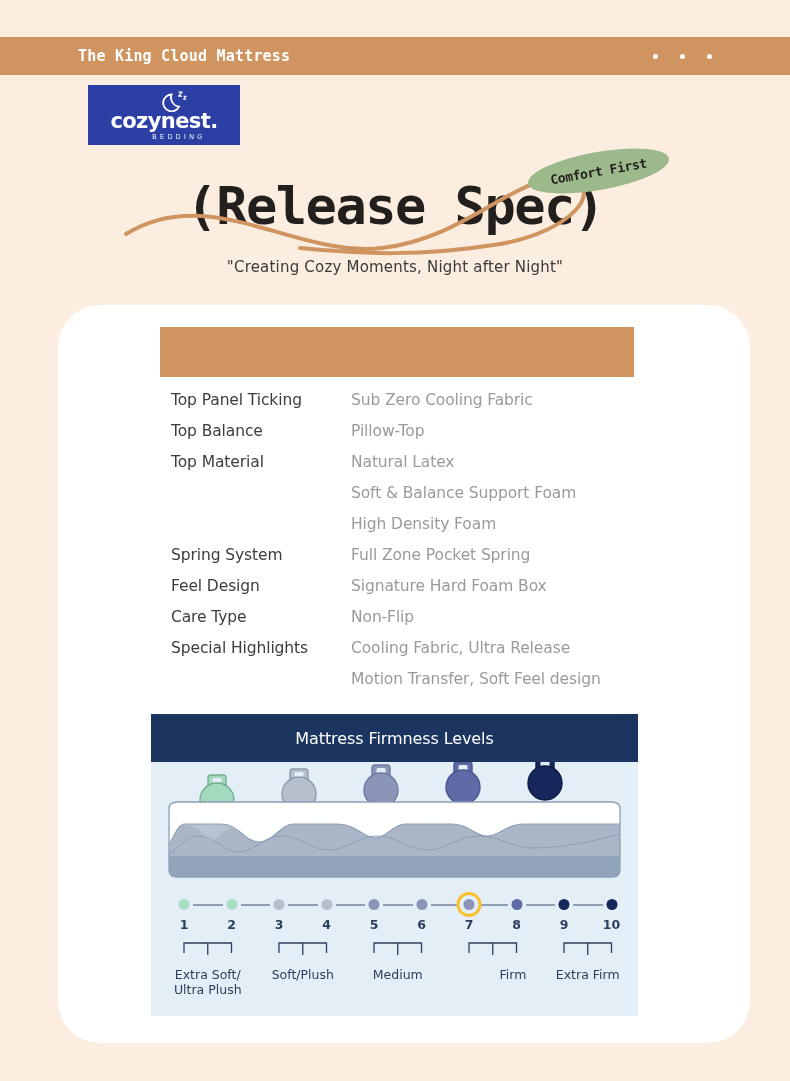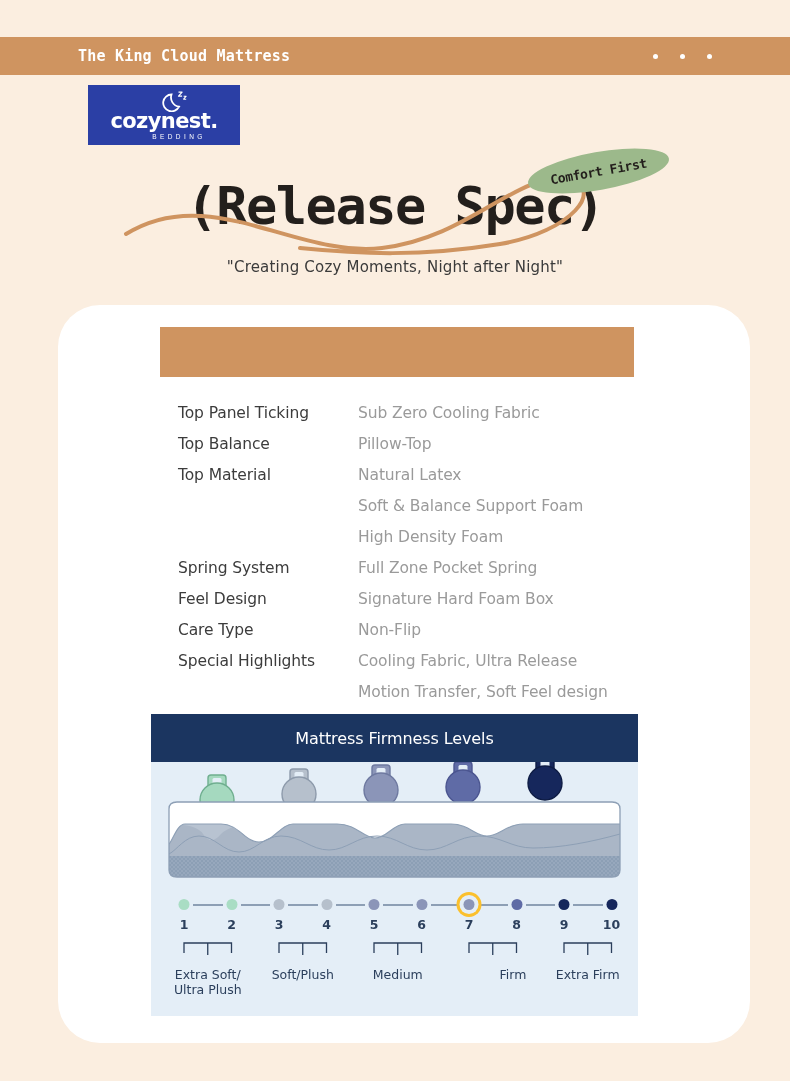--- a/index.html
+++ b/index.html
@@ -158,23 +158,22 @@
     width: 474px; height: 50px;
     background: #cf9460;
   }
   .spec-table {
     position: absolute;
     left: 113px; top: 86px;
     width: 490px;
   }
   .spec-row {
     display: flex;
-    align-items: flex-end;
+    align-items: flex-start;
     height: 31px;
-    margin-left: 7px;
   }
   .spec-label {
     width: 180px;
     color: #3c3c3c;
     font-family: "DejaVu Sans", sans-serif;
     font-size: 15.5px;
     letter-spacing: -0.1px;
   }
   .spec-value {
     color: #9a9a9a;

